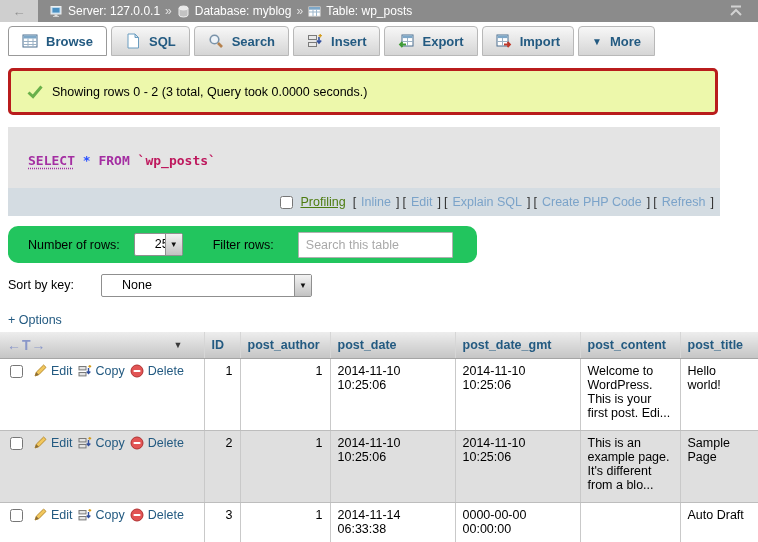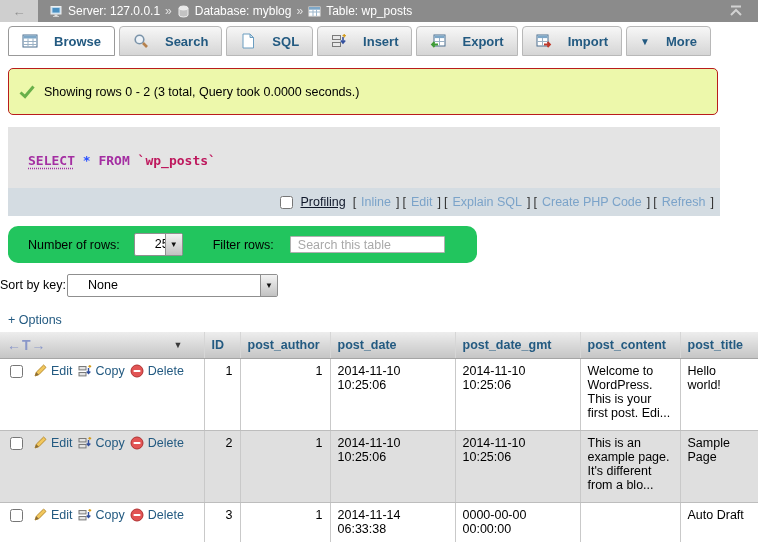--- a/index.html
+++ b/index.html
@@ -11,62 +11,62 @@
   .topbar { position:absolute; left:0; top:0; width:758px; height:22px; background:#8b8b8b;
             display:flex; align-items:center; color:#fff; font-size:12px; }
   .backbox { width:38px; height:22px; background:#cfcfcf; color:#8f8f8f; display:flex;
              align-items:center; justify-content:center; font-size:13px; margin-right:12px; }
   .crumb { display:flex; align-items:center; gap:5px; }
   .crumb-sep { color:#e3e3e3; margin:0 5px; }
   .collapse-btn { margin-left:auto; margin-right:14px; display:flex; }
 
   
   .tabbar { position:absolute; left:8px; top:24px; height:32px; display:flex; gap:4px; align-items:flex-end; }
-  .tab { height:30px; display:flex; align-items:center; gap:16px; padding:0 13px;
+  .tab { height:30px; display:flex; align-items:center; gap:8px; padding:0 13px;
          background:linear-gradient(#f7f7f7,#d5d5d5); border:1px solid #b8b8b8;
          border-radius:4px 4px 0 0; color:#235a81; font-weight:bold; font-size:13px; cursor:pointer; }
   .tab.active { background:#fff; border-color:#999; }
   .tab .caret { font-size:10px; color:#235a81; }
 
   
   .msgbox { position:absolute; left:8px; top:68px; width:710px; height:47px; background:#edf8ab;
-            border:1px solid #b91c1c; border-radius:5px; display:flex; align-items:center;
-            gap:9px; padding:0 10px; font-size:12.5px; color:#000; }
+            border:3px solid #b91c1c; border-radius:5px; display:flex; align-items:center;
+            gap:9px; padding:0 16px; font-size:12.5px; color:#000; }
 
   
   .querybox { position:absolute; left:8px; top:127px; width:712px; }
   .sqlarea { background:#e4e4e4; height:61px; padding:26px 0 0 20px;
              font-family:"DejaVu Sans Mono", monospace; font-size:13px; font-weight:bold; }
   .kw { color:#a42ea2; }
   .kw.dotted { text-decoration:underline dotted; text-underline-offset:3px; }
   .star { color:#2b52ff; }
   .ident { color:#be185d; }
   .toolsrow { background:#d4dce2; height:28px; display:flex; justify-content:flex-end;
               align-items:center; gap:3px; padding-right:6px; font-size:12.5px; color:#333; }
-  .toolsrow label { margin:0 4px 0 4px; color:#0f172a;text-decoration:underline; }
+  .toolsrow label { margin:0 4px 0 4px; color:#4d7c0f;text-decoration:underline; }
   .tool-link { color:#7ba3c9; margin:0 2px; }
   .brk { color:#333; }
 
   
   .rowsbar { position:absolute; left:8px; top:226px; width:469px; height:37px; background:#22c55e;
              border-radius:10px; display:flex; align-items:center; font-size:12.5px; }
   .rowsbar .lbl1 { margin-left:20px; }
   .pselect { display:inline-flex; height:23px; border:1px solid #8f8f8f; background:#fff;
              align-items:stretch; border-radius:2px; cursor:pointer; }
   .pselect .val { padding:3px 8px 0 20px; font-size:12.5px; }
   .pselect .btn { width:17px; background:linear-gradient(#f3f3f3,#c2c2c2); border-left:1px solid #8f8f8f;
                   display:flex; align-items:center; justify-content:center; font-size:8px; color:#111; }
   .sel-rows { margin-left:14px; }
   .sel-rows .val { width:30px; }
   .lbl2 { margin-left:30px; }
-  .filter-input { margin-left:16px; width:155px; height:17px; border:1px solid #b0b0b0;
+  .filter-input { margin-left:24px; width:155px; height:26px; border:1px solid #b0b0b0;
                   padding:0 7px; font-size:12.5px; font-family:"Liberation Sans",sans-serif; border-radius:1px; }
   .filter-input::placeholder { color:#a9a9a9; }
-  .sortrow { position:absolute; left:0; top:272px; height:26px; display:flex; align-items:center;
-             gap:1px; font-size:12.5px; }
+  .sortrow { position:absolute; left:8px; top:272px; height:26px; display:flex; align-items:center;
+             gap:27px; font-size:12.5px; }
   .sel-sort .val { width:192px; }
   .options-link { position:absolute; left:8px; top:313px; color:#235a81; font-size:12.5px; }
 
   
   .grid { position:absolute; left:0; top:332px; width:758px; border-collapse:collapse;
           table-layout:fixed; font-size:12.5px; }
   .grid col.c1{width:204px}.grid col.c2{width:36px}.grid col.c3{width:90px}
   .grid col.c4{width:125px}.grid col.c5{width:125px}.grid col.c6{width:100px}.grid col.c7{width:78px}
   .grid th { background:linear-gradient(#ededed,#c5c5c5); color:#235a81; font-weight:bold;
              text-align:left; padding:5px 7px; height:26px; border-bottom:1px solid #a5a5a5;
@@ -138,31 +138,31 @@
         <rect x="1.5" y="2.5" width="13" height="3" fill="#7da7c8"></rect>
         <line x1="1" y1="8.5" x2="15" y2="8.5" stroke="#9ab0c4"></line>
         <line x1="1" y1="11.5" x2="15" y2="11.5" stroke="#9ab0c4"></line>
         <line x1="6" y1="5.5" x2="6" y2="14" stroke="#9ab0c4"></line>
         <line x1="11" y1="5.5" x2="11" y2="14" stroke="#9ab0c4"></line>
       </svg>
     <span>Browse</span>
   </div>
   <div class="tab">
     <svg class="icon16" viewBox="0 0 16 16">
+        <path d="M3 1 h7 l3.5 3.5 V15 H3 Z" fill="#fff" stroke="#6b9dc0"></path>
+        <path d="M10 1 l3.5 3.5 H10 Z" fill="#cfe1ef" stroke="#6b9dc0"></path>
+      </svg>
+    <span>SQL</span>
+  </div>
+  <div class="tab">
+    <svg class="icon16" viewBox="0 0 16 16">
         <circle cx="6.5" cy="6.5" r="4.3" fill="#eef3f8" stroke="#7a93a9" stroke-width="1.6"></circle>
         <line x1="10" y1="10" x2="14" y2="14" stroke="#b5814d" stroke-width="2.6"></line>
       </svg>
     <span>Search</span>
-  </div>
-  <div class="tab">
-    <svg class="icon16" viewBox="0 0 16 16">
-        <path d="M3 1 h7 l3.5 3.5 V15 H3 Z" fill="#fff" stroke="#6b9dc0"></path>
-        <path d="M10 1 l3.5 3.5 H10 Z" fill="#cfe1ef" stroke="#6b9dc0"></path>
-      </svg>
-    <span>SQL</span>
   </div>
   <div class="tab">
     <svg class="icon16" viewBox="0 0 16 16">
         <rect x="1.5" y="2.5" width="8" height="4" fill="#e8e8e8" stroke="#7a7a7a"></rect>
         <rect x="1.5" y="9.5" width="8" height="4" fill="#e8e8e8" stroke="#7a7a7a"></rect>
         <path d="M12 4 v6 M9.8 7.5 L12 10 l2.2 -2.5" stroke="#33509e" stroke-width="1.6" fill="none"></path>
         <path d="M13.2 1 v3.4 M11.5 2.7 h3.4" stroke="#d39b1a" stroke-width="1.3"></path>
       </svg>
     <span>Insert</span>
   </div>

